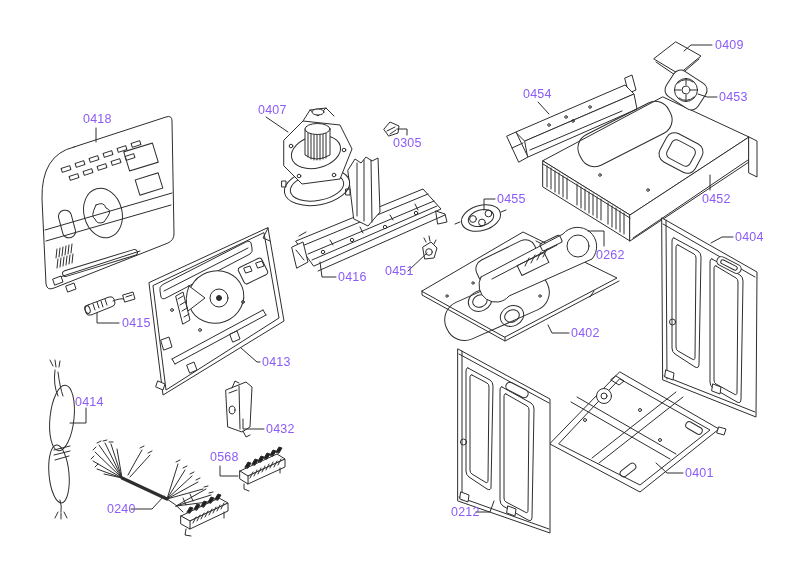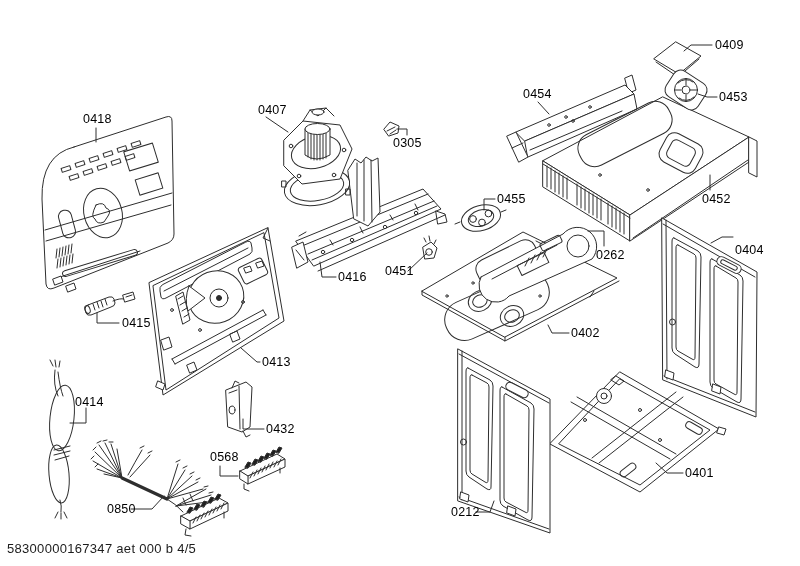--- a/index.html
+++ b/index.html
@@ -1,19 +1,19 @@
 <!DOCTYPE html>
 <html><head>
 <meta charset="utf-8">
 <style>
   html,body{margin:0;padding:0;background:#ffffff;}
   .page{position:relative;width:800px;height:566px;background:#ffffff;overflow:hidden;
         font-family:"Liberation Sans",sans-serif;}
   .diagram-svg{position:absolute;left:0;top:0;}
-  .part-label{position:absolute;font-size:12.5px;color:#000000;letter-spacing:.2px;
+  .part-label{position:absolute;font-size:12.5px;color:#8b5cf6;letter-spacing:.2px;
               white-space:nowrap;line-height:15px;}
   .footer-code{position:absolute;left:7px;top:541px;font-size:13px;color:#1c1c1c;
                letter-spacing:.3px;}
 </style>
 </head>
 <body>
 
 <div class="page">
 
 <svg class="diagram-svg" width="800" height="566" viewBox="0 0 800 566">
@@ -311,28 +311,27 @@
 
 <div class="part-label" style="left:83px;top:112px">0418</div>
 <div class="part-label" style="left:258px;top:103px">0407</div>
 <div class="part-label" style="left:393px;top:136px">0305</div>
 <div class="part-label" style="left:715px;top:38px">0409</div>
 <div class="part-label" style="left:523px;top:87px">0454</div>
 <div class="part-label" style="left:719px;top:90px">0453</div>
 <div class="part-label" style="left:702px;top:192px">0452</div>
 <div class="part-label" style="left:497px;top:192px">0455</div>
 <div class="part-label" style="left:596px;top:248px">0262</div>
-<div class="part-label" style="left:735px;top:243px">0404</div>
+<div class="part-label" style="left:735px;top:230px">0404</div>
 <div class="part-label" style="left:338px;top:270px">0416</div>
 <div class="part-label" style="left:385px;top:264px">0451</div>
 <div class="part-label" style="left:122px;top:316px">0415</div>
 <div class="part-label" style="left:262px;top:355px">0413</div>
 <div class="part-label" style="left:571px;top:326px">0402</div>
 <div class="part-label" style="left:75px;top:395px">0414</div>
 <div class="part-label" style="left:266px;top:422px">0432</div>
 <div class="part-label" style="left:210px;top:450px">0568</div>
-<div class="part-label" style="left:107px;top:502px">0850</div>
+<div class="part-label" style="left:107px;top:502px">0240</div>
 <div class="part-label" style="left:451px;top:505px">0212</div>
 <div class="part-label" style="left:685px;top:466px">0401</div>
 
-<div class="footer-code">58300000167347 aet 000 b 4/5</div>
 
 </div>
 
 </body></html>

